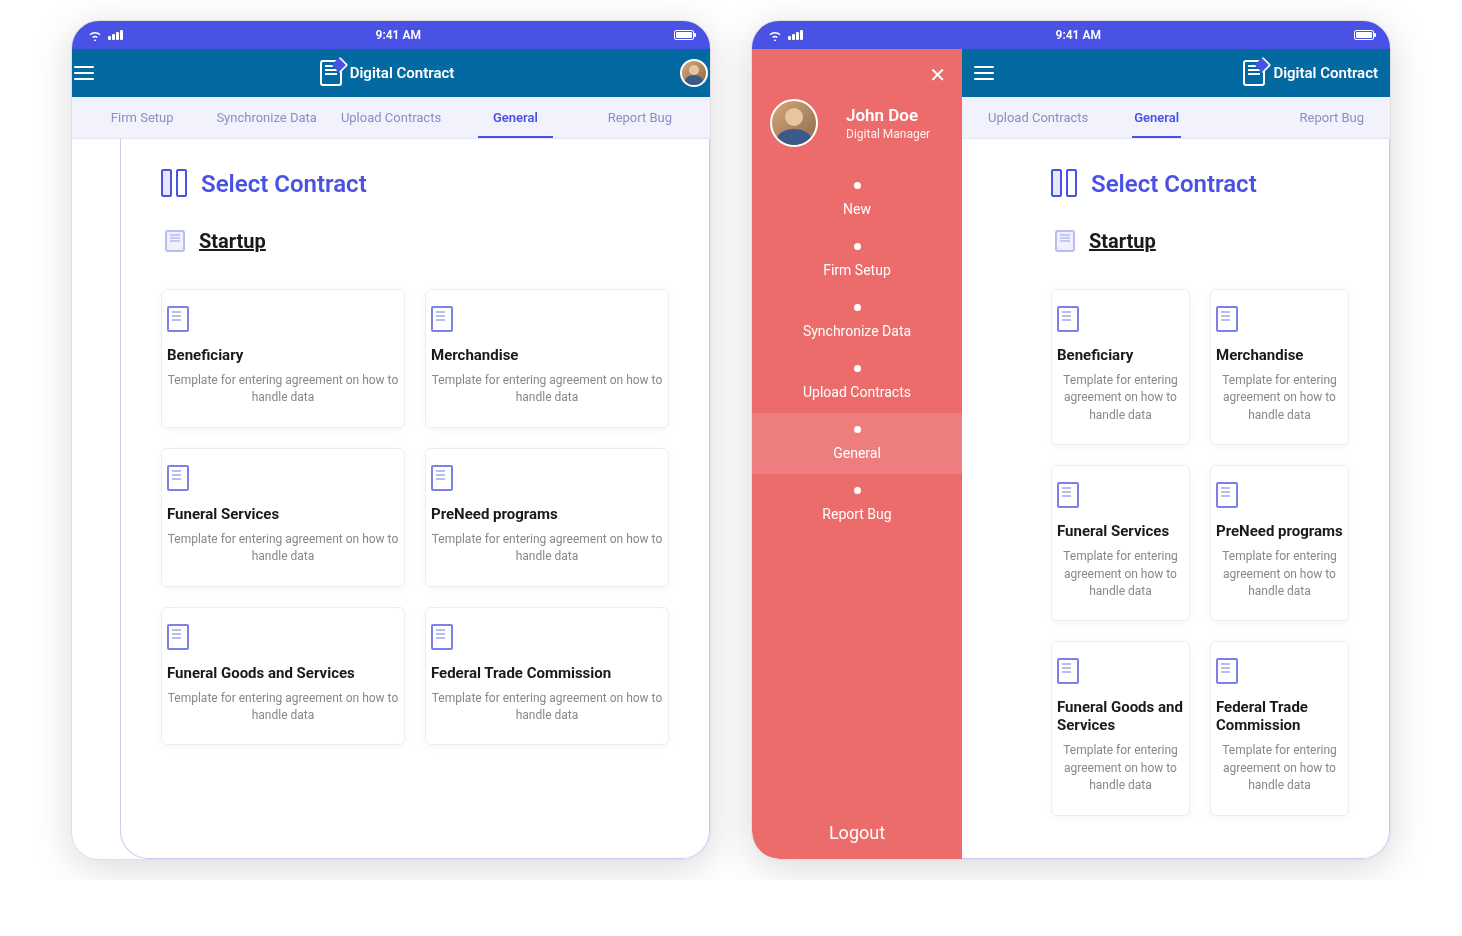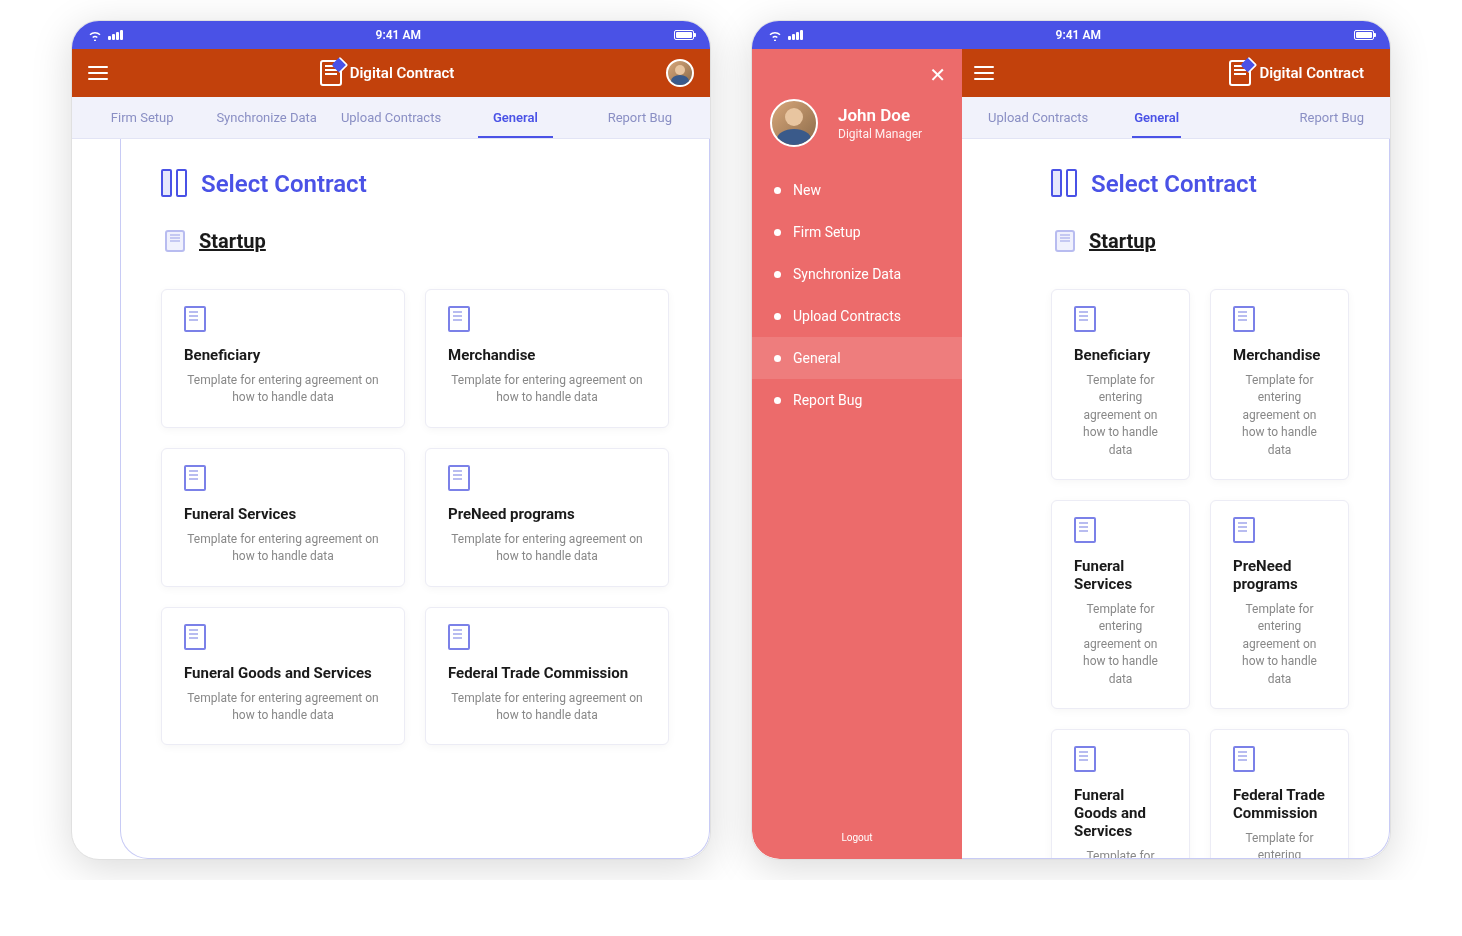--- a/index.html
+++ b/index.html
@@ -29,25 +29,25 @@
     align-items: center;
     justify-content: space-between;
     padding: 0 16px;
     color: #fff;
     font-size: 12px;
     font-weight: 600;
   }
   .status-left, .status-right { display: flex; align-items: center; gap: 6px; }
   .app-header {
     height: 48px;
-    background: #c2410c;
+    background: #0369a1;
     display: flex;
     align-items: center;
     justify-content: space-between;
-    padding: 0 16px;
+    padding: 0 2px;
     color: #fff;
   }
   .header-center {
     display: flex;
     align-items: center;
     gap: 8px;
     font-weight: 600;
     font-size: 15px;
   }
   .hamburger { cursor: pointer; }
@@ -129,21 +129,21 @@
     text-decoration: underline;
   }
   .cards {
     display: grid;
     grid-template-columns: repeat(2, 1fr);
     gap: 20px;
   }
   .card {
     border: 1px solid #ececf5;
     border-radius: 6px;
-    padding: 16px 22px 20px;
+    padding: 16px 5px 20px;
     box-shadow: 0 2px 8px rgba(0,0,0,0.04);
     background: #fff;
   }
   .card-icon-box {
     width: 22px; height: 26px;
     border: 2px solid #7b81e8;
     border-radius: 2px;
     position: relative;
     margin-bottom: 14px;
   }
@@ -196,48 +196,49 @@
   }
   .sidebar-header {
     display: flex;
     justify-content: flex-end;
     padding: 14px 16px 6px;
   }
   .close-x { font-size: 20px; cursor: pointer; font-weight:300; }
   .sidebar-user {
     display: flex;
     align-items: center;
-    gap: 20px;
+    gap: 28px;
     padding: 6px 18px 22px;
   }
   .sidebar-avatar {
     width: 48px; height: 48px; border-radius:50%;
     border: 2px solid #fff;
     background: linear-gradient(135deg,#d8a77a,#8b6b4a);
     position:relative; overflow:hidden;
   }
   .sidebar-avatar::before { content:''; position:absolute; top:7px; left:50%; transform:translateX(-50%); width:18px; height:18px; border-radius:50%; background:#e8c5a0; }
   .sidebar-avatar::after { content:''; position:absolute; bottom:-4px; left:50%; transform:translateX(-50%); width:34px; height:20px; border-radius:50% 50% 0 0; background:#3a5a8a; }
   .user-name { font-size: 17px; font-weight:600; }
   .user-role { font-size: 12px; opacity: 0.9; margin-top:2px; }
   .sidebar-menu { flex:1; }
   .menu-item {
     display: flex;
     align-items: center;
     gap: 12px;
     padding: 13px 22px;
     font-size: 14px;
     cursor: pointer;
+    flex-direction: column;
   }
   .menu-item.active { background: rgba(255,255,255,0.12); }
   .bullet { width:7px; height:7px; border-radius:50%; background:#fff; flex-shrink:0; }
   .sidebar-footer {
     text-align: center;
     padding: 16px;
-    font-size: 10px;
+    font-size: 18px;
     cursor: pointer;
   }
 
   
   .device2 .app-header { padding-left: 222px; }
   .device2 .tabs { padding-left: 218px; }
   .device2 .content { padding-left: 250px; }
   .device2 .cards { grid-template-columns: 1fr 1fr; }
   .device2 .card:nth-child(even) { overflow: hidden; }
   .device2 .content { overflow:hidden; }

